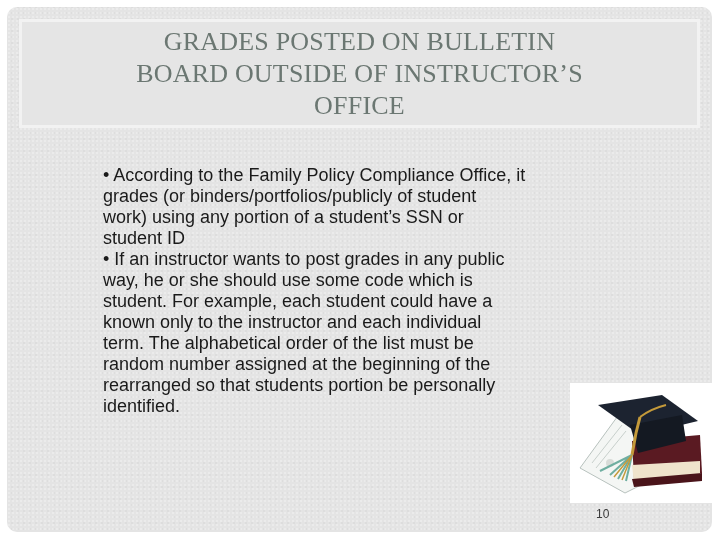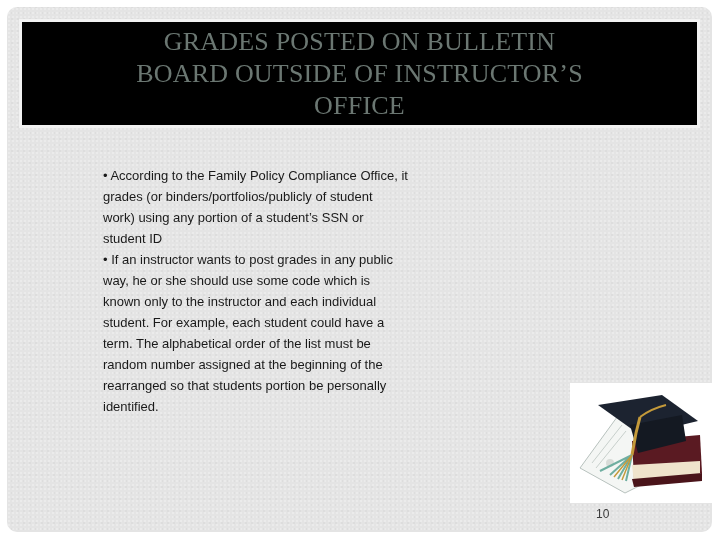--- a/index.html
+++ b/index.html
@@ -26,21 +26,21 @@
         radial-gradient(rgba(0,0,0,0.03) 1px, transparent 1px);
       background-size: 4px 4px, 6px 6px;
       background-position: 0 0, 2px 3px;
     }
     .title-box {
       position: absolute;
       left: 22px;
       top: 22px;
       width: 675px;
       height: 103px;
-      background: #000000;
+      background: #e5e5e5;
       box-shadow: 0 0 0 3px #f2f2f2;
     }
     .title-text {
       position: absolute;
       left: 0;
       top: 4px;
       width: 100%;
       text-align: center;
       font-family: "Liberation Serif", "DejaVu Serif", serif;
       font-size: 26px;
@@ -51,21 +51,21 @@
     .title-line {
       display: block;
       white-space: nowrap;
     }
     .body-text {
       position: absolute;
       left: 103px;
       top: 165px;
       width: 440px;
       font-family: "Liberation Sans", "DejaVu Sans", sans-serif;
-      font-size: 13px;
+      font-size: 18px;
       line-height: 21px;
       color: #1a1a1a;
     }
     .body-line {
       display: block;
       white-space: nowrap;
     }
     .graduation-image {
       position: absolute;
       left: 570px;
@@ -97,22 +97,22 @@
   </div>
 </div>
 
 <div class="body-text">
   <span class="body-line">• According to the Family Policy Compliance Office, it</span>
   <span class="body-line">grades (or binders/portfolios/publicly of student</span>
   <span class="body-line">work) using any portion of a student’s SSN or</span>
   <span class="body-line">student ID</span>
   <span class="body-line">• If an instructor wants to post grades in any public</span>
   <span class="body-line">way, he or she should use some code which is</span>
+  <span class="body-line">student.  For example, each student could have a</span>
   <span class="body-line">known only to the instructor and each individual</span>
-  <span class="body-line">student.  For example, each student could have a</span>
   <span class="body-line">term.  The alphabetical order of the list must be</span>
   <span class="body-line">random number assigned at the beginning of the</span>
   <span class="body-line">rearranged so that students portion be personally</span>
   <span class="body-line">identified.</span>
 </div>
 
 <div class="graduation-image">
   <svg width="142" height="120" viewBox="0 0 142 120" xmlns="http://www.w3.org/2000/svg">
 
     <g>

